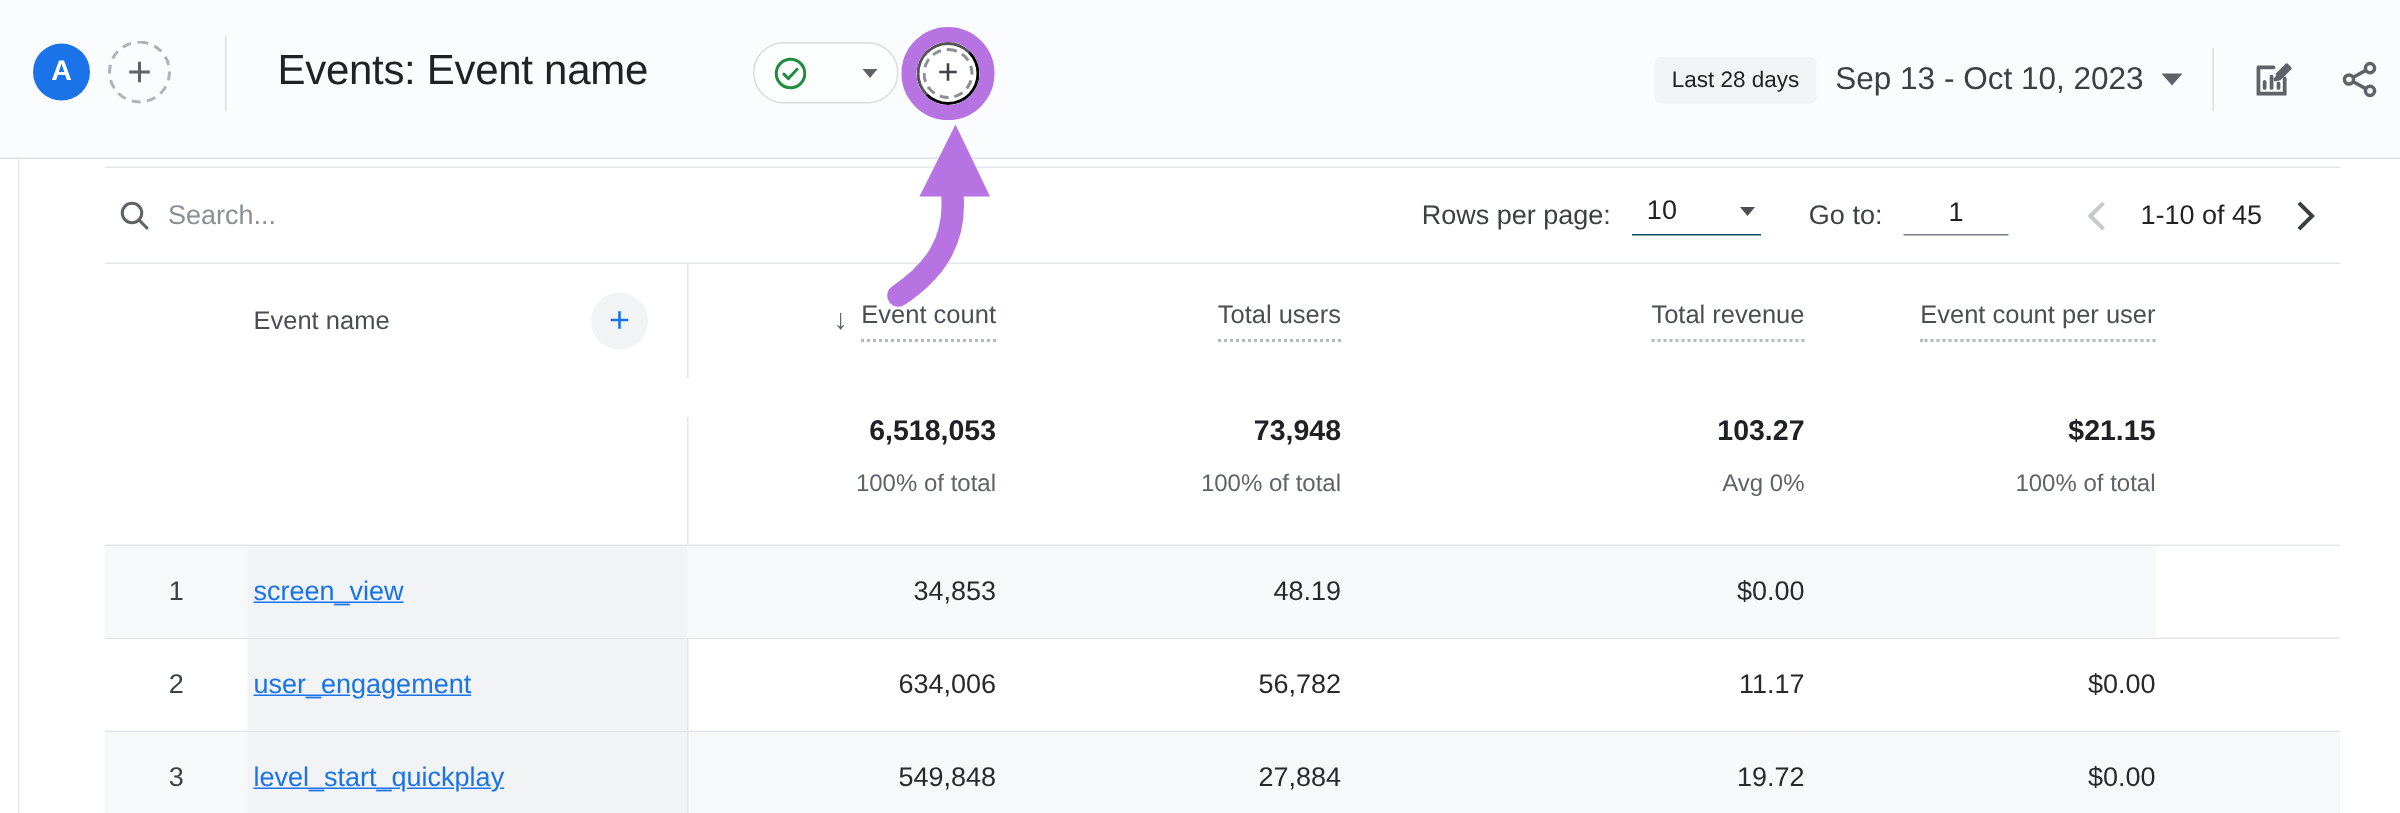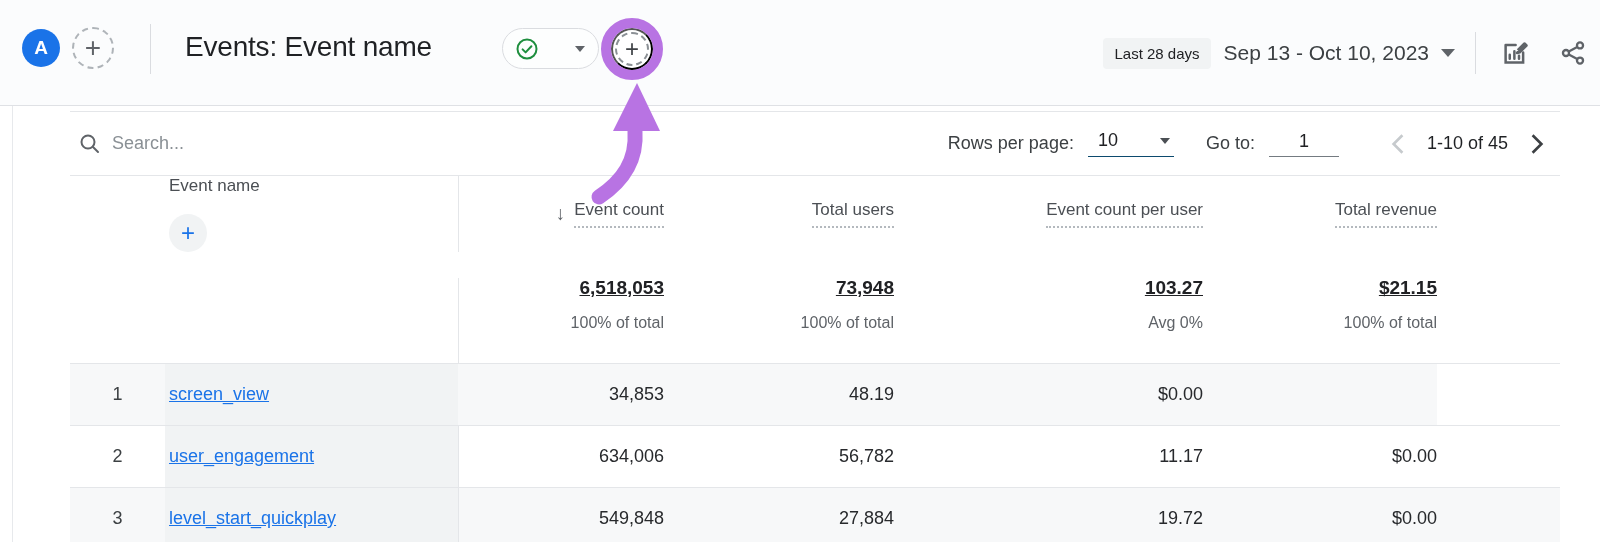--- a/index.html
+++ b/index.html
@@ -128,35 +128,35 @@
   
   .grid-row {
     display: grid;
     grid-template-columns: 95px 293px 206px 230px 309px 234px 1fr;
   }
   .metric-cell, .metric-head, .metric-total { text-align: right; }
   .col-divider { border-left: 1px solid #e4e6e9; }
 
   .thead-row { height: 76px; align-items: center; }
   .th-dim {
-    display: flex; align-items: flex-start; justify-content: space-between;
-    padding-left: 4px; padding-right: 26px; flex-direction: column;
+    display: flex; align-items: center; justify-content: space-between;
+    padding-left: 4px; padding-right: 26px;
   }
   .th-label { font-size: 17px; color: #4b4f54; }
   .dotted { border-bottom: 2px dotted #b4b9be; padding-bottom: 6px; cursor: pointer; }
   .add-col-btn {
     width: 38px; height: 38px; border-radius: 50%; background: #f1f3f4;
     color: #1a73e8; font-size: 24px; font-weight: 400; line-height: 1;
     display: flex; align-items: center; justify-content: center; cursor: pointer;
   }
   .sort-arrow { color: #5f6368; font-size: 19px; margin-right: 9px; }
   .metric-head { white-space: nowrap; }
 
   .totals-row { height: 111px; padding-top: 26px; }
-  .total-val { font-size: 19px; font-weight: 700; color: #202124; line-height: 1; text-decoration: underline; }
+  .total-val { font-size: 19px; font-weight: 700; color: #202124; line-height: 1; }
   .total-sub { font-size: 16px; color: #5f6368; margin-top: 17px; }
 
   .body-row { height: 62px; border-top: 1px solid #e4e6e9; align-items: center; }
   .body-row.striped > div { background: #f7f8f9; }
   .body-row > .cell-name { background: #f1f3f4 !important; }
   .cell-num { text-align: center; font-size: 18px; color: #3c4043; align-self: center; }
   .cell-name { align-self: stretch; display: flex; align-items: center; padding-left: 4px; }
   .cell-name a { color: #1a73e8; font-size: 18px; font-weight: 500; text-decoration: underline; }
   .metric-cell { font-size: 18px; color: #27292c; align-self: center; }
   .body-row > div, .totals-row > div, .thead-row > div { height: 100%; }
@@ -273,24 +273,24 @@
       </span>
     </div>
     <div class="metric-head col-divider">
       <span class="sort-arrow">↓</span>
       <span class="th-label dotted">Event count</span>
     </div>
     <div class="metric-head">
       <span class="th-label dotted">Total users</span>
     </div>
     <div class="metric-head">
+      <span class="th-label dotted">Total revenue</span>
+    </div>
+    <div class="metric-head">
       <span class="th-label dotted">Event count per user</span>
-    </div>
-    <div class="metric-head">
-      <span class="th-label dotted">Total revenue</span>
     </div>
     <div></div>
   </div>
 
   <div class="grid-row totals-row">
     <div></div>
     <div></div>
     <div class="metric-total col-divider">
       <div class="total-val">6,518,053</div>
       <div class="total-sub">100% of total</div>

